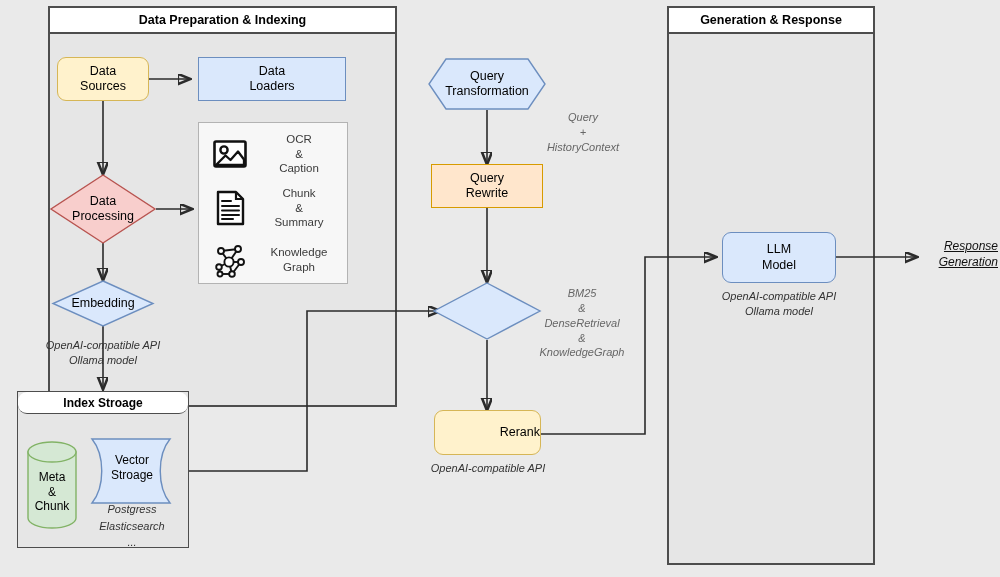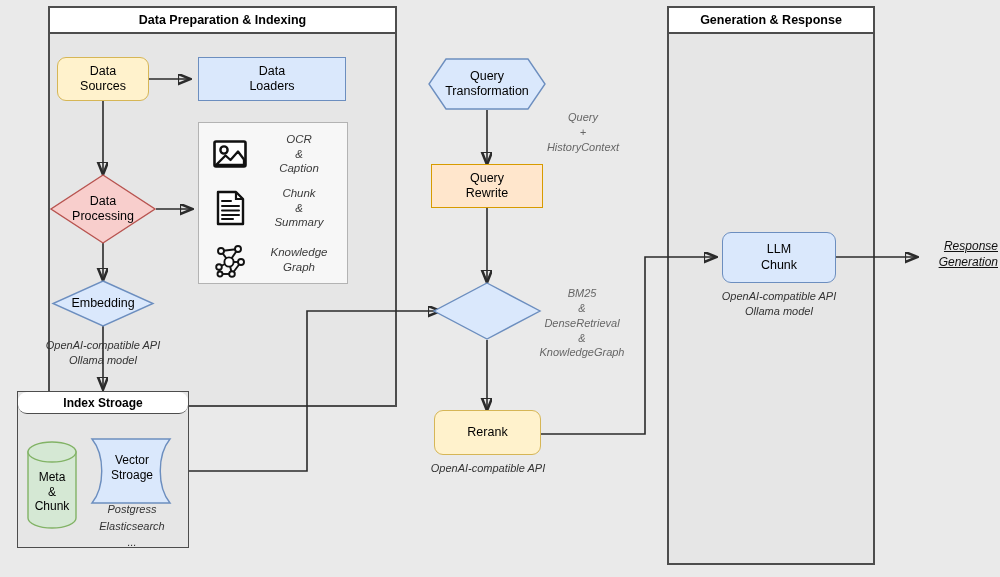--- a/index.html
+++ b/index.html
@@ -42,21 +42,21 @@
   .note.ul{text-decoration:underline;font-size:12px;color:#111;}
 
   
   .subbox{position:absolute;box-sizing:border-box;border:1.4px solid #b3b3b3;background:#f7f7f7;z-index:4;}
   .idxbox{position:absolute;box-sizing:border-box;border:1.6px solid #4d4d4d;background:#e6e6e6;z-index:4;}
   .idxbox .panel-title{height:22px;border-bottom:1.6px solid #4d4d4d;font-size:12px;border-radius:9px;}
 
   
   .caprow{position:absolute;display:flex;align-items:center;z-index:6;}
   .capicon{width:40px;height:40px;flex:0 0 40px;}
-  .captext{margin-left:12px;font-style:italic;font-size:11.5px;color:#3b3b3b;
+  .captext{margin-left:12px;font-size:11.5px;color:#3b3b3b;
            text-align:center;line-height:1.3;width:74px;}
 
   
   svg.wires{position:absolute;left:0;top:0;width:1000px;height:577px;z-index:3;pointer-events:none;}
   svg.wires path,svg.wires line{stroke:#2b2b2b;stroke-width:1.6;fill:none;}
 </style>
 </head>
 <body>
 
 <div id="stage">
@@ -237,29 +237,29 @@
   <svg class="svgshape" style="left:433px;top:282px;width:108px;height:58px;" viewBox="0 0 108 58">
     <polygon points="54,1 107,29 54,57 1,29" fill="#dae8fc" stroke="#6c8ebf" stroke-width="1.4"></polygon>
   </svg>
 
   <div class="note gray" style="left:527px;top:286px;width:110px;white-space:pre-line;">BM25
 &amp;
 DenseRetrieval
 &amp;
 KnowledgeGraph</div>
 
-  <div class="node rect round yellow" style="left:434px;top:410px;width:107px;height:45px;">
+  <div class="node rect round yellow" style="left:434px;top:410px;width:107px;height:45px;justify-content:flex-end;">
     <span style="white-space:pre-line">Rerank</span>
   </div>
 
   <div class="note" style="left:414px;top:461px;width:148px;white-space:pre-line;">OpenAI-compatible API</div>
 
   <div class="node rect round blue" style="left:722px;top:232px;width:114px;height:51px;">
     <span style="white-space:pre-line">LLM
-Chunk</span>
+Model</span>
   </div>
 
   <div class="note" style="left:702px;top:289px;width:154px;white-space:pre-line;">OpenAI-compatible API
 Ollama model</div>
 
   <div class="note ul" style="left:920px;top:238px;width:78px;white-space:pre-line;text-align:right;">Response
 Generation</div>
 
 </div>
 

